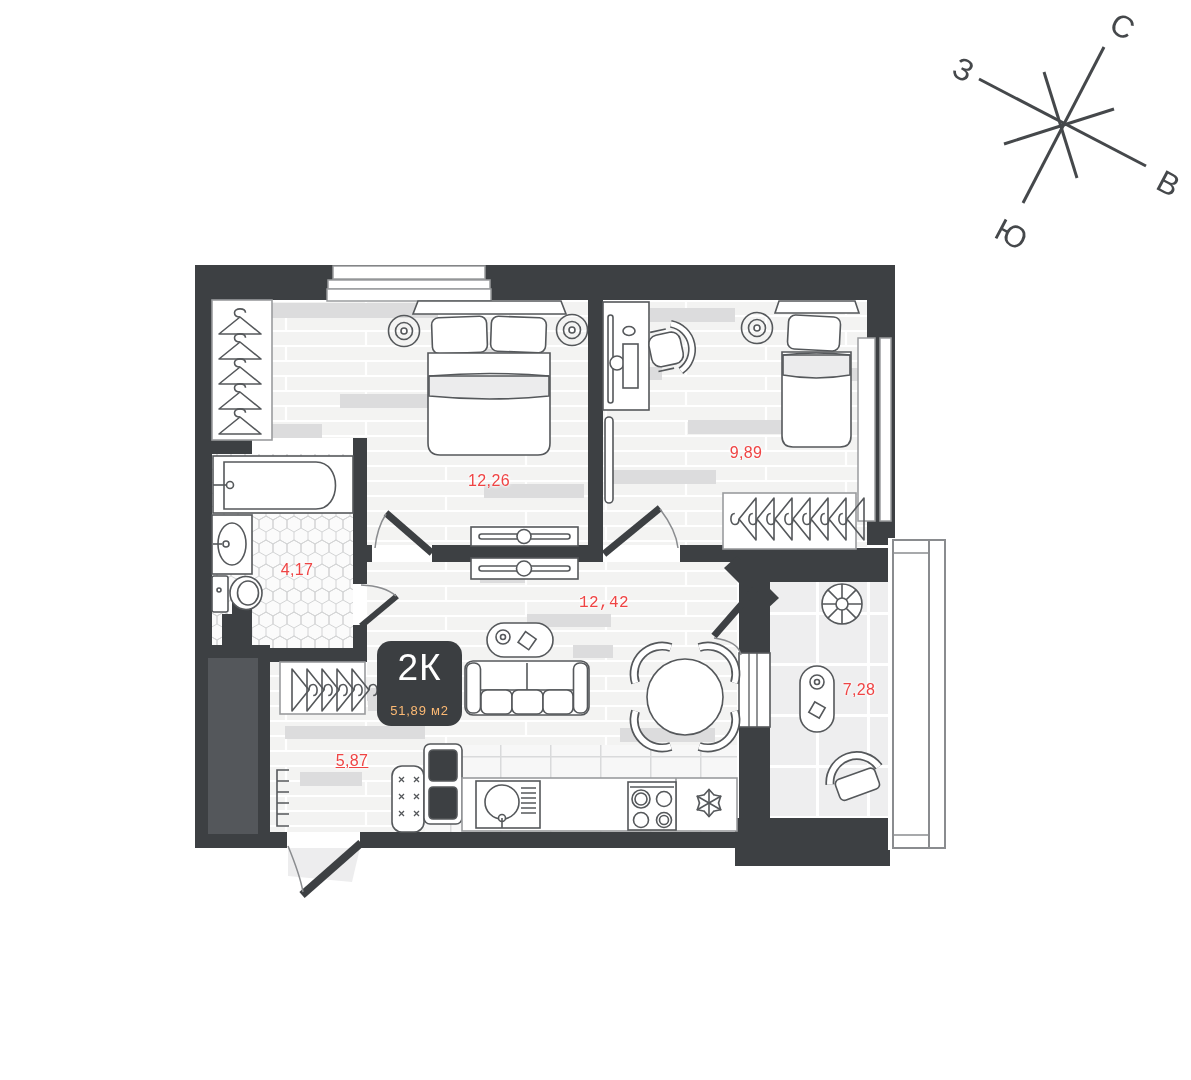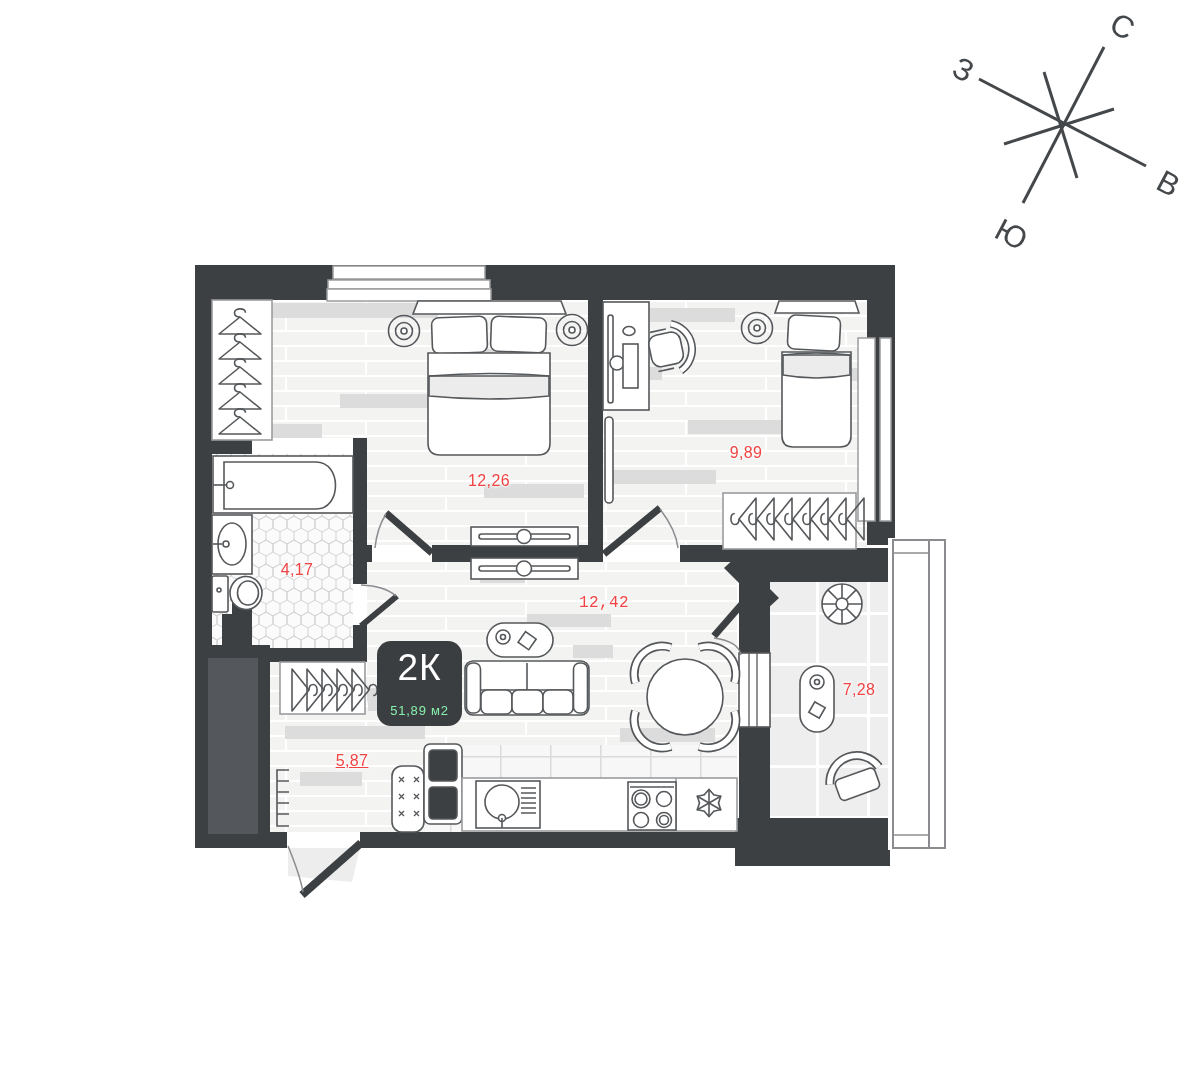--- a/index.html
+++ b/index.html
@@ -8,21 +8,21 @@
   #plan-svg{position:absolute;left:0;top:0;}
   .room-label{position:absolute;transform:translate(-50%,-50%);color:#ef4444;
 age    font-size:18px;letter-spacing:.4px;white-space:nowrap;
     text-shadow:0 0 3px #fff,0 0 3px #fff,0 0 5px #fff;}
   .compass-letter{position:absolute;transform:translate(-50%,-50%) rotate(28deg);
     color:#45484b;font-size:31px;white-space:nowrap;}
   #type-badge{position:absolute;left:377px;top:641px;width:85px;height:85px;
     background:#3b3e41;border-radius:14px;display:flex;flex-direction:column;
     align-items:center;justify-content:center;color:#ffffff;gap:12px;}
   #type-badge .big{font-size:37px;line-height:1.05;letter-spacing:1px;}
-  #type-badge .small{font-size:13px;letter-spacing:.8px;margin-top:3px;color:#86efac;}
+  #type-badge .small{font-size:13px;letter-spacing:.8px;margin-top:3px;color:#fdba74;}
 </style>
 </head>
 <body>
 
 <div id="stage">
 
 <svg id="plan-svg" width="1191" height="1080" viewBox="0 0 1191 1080">
   <defs>
     <pattern id="planks" width="160" height="30" patternUnits="userSpaceOnUse">
       <rect width="160" height="30" fill="#f3f3f2"></rect>

